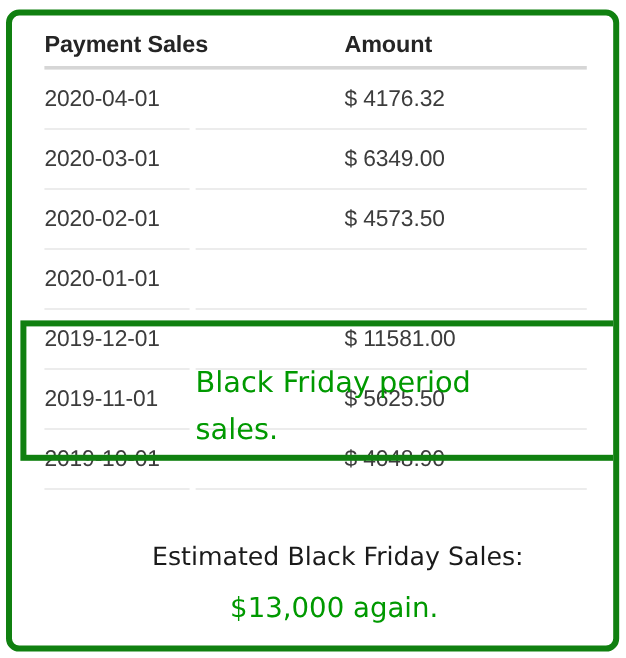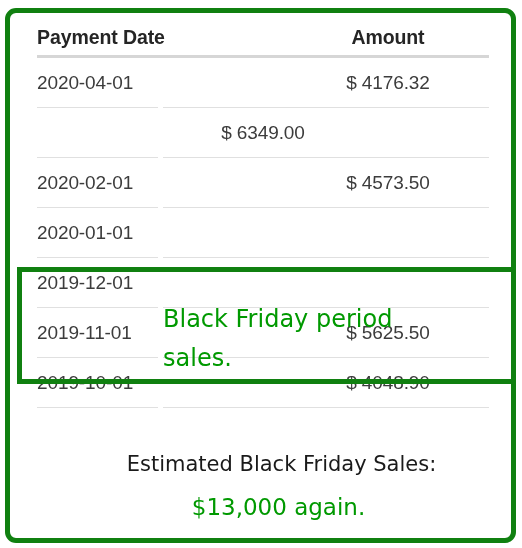--- a/index.html
+++ b/index.html
@@ -65,21 +65,21 @@
     flex: 0 0 auto;
     width: 250px;
     font-size: 19px;
     color: #3c3c3c;
     letter-spacing: -0.1px;
     white-space: nowrap;
   }
 
   .cell-amount {
     flex: 1 1 auto;
-    text-align: center;
+    text-align: left;
     font-size: 19px;
     color: #3c3c3c;
     letter-spacing: -0.1px;
     white-space: nowrap;
   }
 
   .row.header .cell-date,
   .row.header .cell-amount {
     font-weight: bold;
     font-size: 19.5px;
@@ -172,49 +172,51 @@
 </head>
 <body>
 
 <div id="screen">
 
   <div id="card">
 
     <div class="table">
 
       <div class="row header">
-        <div class="cell-date">Payment Date</div>
+        <div class="cell-date">Payment Sales</div>
         <div class="cell-amount">Amount</div>
       </div>
       <div class="sep-head"></div>
 
       <div class="row">
         <div class="cell-date">2020-04-01</div>
         <div class="cell-amount">$ 4176.32</div>
       </div>
       <div class="sep"></div>
 
       <div class="row">
+        <div class="cell-date">2020-03-01</div>
         <div class="cell-amount">$ 6349.00</div>
       </div>
       <div class="sep"></div>
 
       <div class="row">
         <div class="cell-date">2020-02-01</div>
         <div class="cell-amount">$ 4573.50</div>
       </div>
       <div class="sep"></div>
 
       <div class="row">
         <div class="cell-date">2020-01-01</div>
       </div>
       <div class="sep"></div>
 
       <div class="row">
         <div class="cell-date">2019-12-01</div>
+        <div class="cell-amount">$ 11581.00</div>
       </div>
       <div class="sep"></div>
 
       <div class="row">
         <div class="cell-date">2019-11-01</div>
         <div class="cell-amount">$ 5625.50</div>
       </div>
       <div class="sep"></div>
 
       <div class="row">

